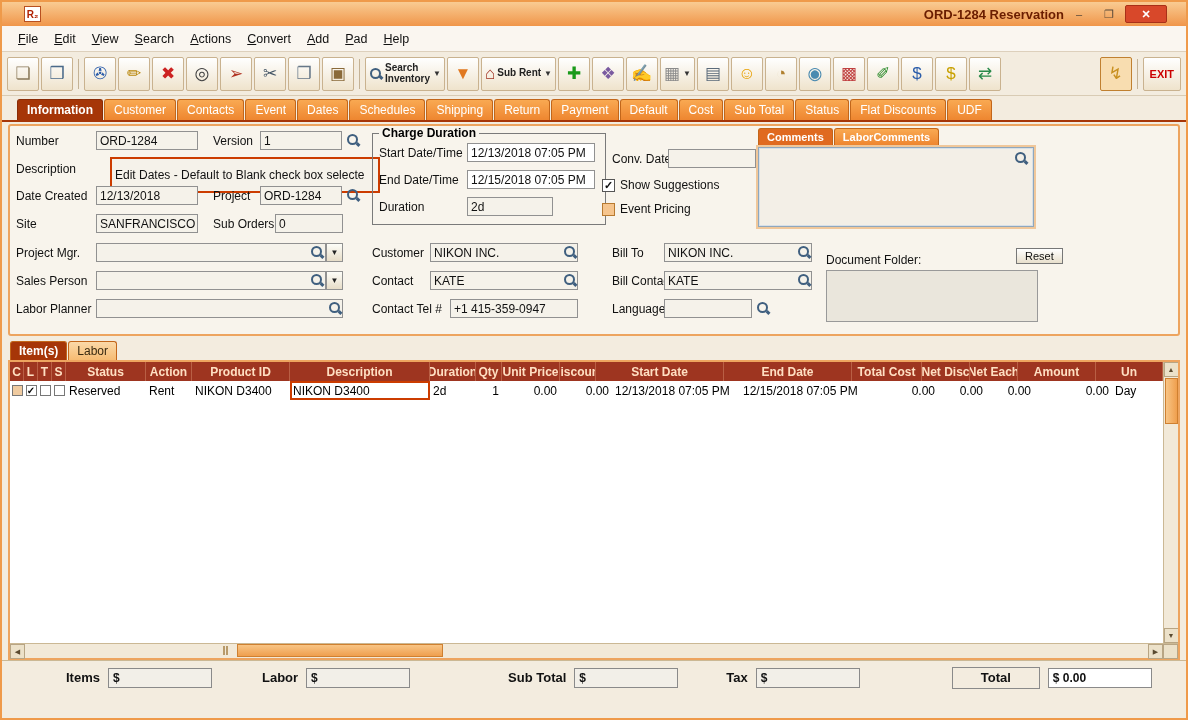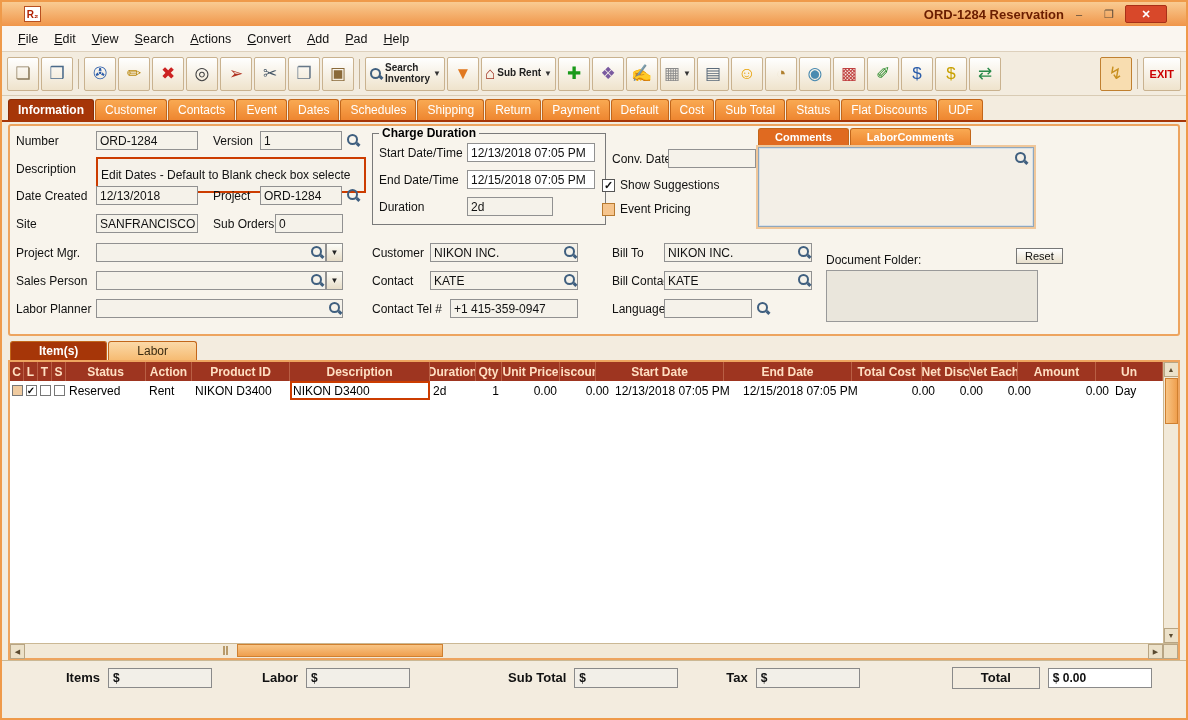--- a/index.html
+++ b/index.html
@@ -28,48 +28,48 @@
   .tbtn.exit { color:#cc0000; font-weight:bold; font-size:11px; padding:0 6px; }
   .tb-sep { width:1px; height:30px; background:#c4b295; margin:0 4px; }
   .tb-spacer { flex:1; }
 
   
   .mag { width:14px; height:14px; display:inline-block; position:relative; flex:none; }
   .mag::before { content:""; position:absolute; left:1px; top:1px; width:7px; height:7px; border:2px solid #3f5f7f; border-radius:50%; }
   .mag::after { content:""; position:absolute; left:9.5px; top:9.5px; width:4px; height:3px; background:#3f5f7f; transform:rotate(45deg); }
 
   
-  .tabrow { display:flex; align-items:flex-end; padding:3px 6px 0; background:#f3ecdf; border-bottom:2px solid #a63608; flex:none; height:26px; }
+  .tabrow { display:flex; align-items:flex-end; padding:3px 15px 0; background:#f3ecdf; border-bottom:2px solid #a63608; flex:none; height:26px; }
   .tab { font-size:12px; color:#fff; background:linear-gradient(#f9a952,#ee8630); border:1px solid #c2661a; border-bottom:none; border-radius:3px 3px 0 0; padding:3px 9px; margin-right:1px; white-space:nowrap; }
   .tab.selected { background:#a63608; font-weight:bold; border-color:#8a2c06; }
 
   
   .panel { margin:2px 6px; height:212px; position:relative; border:2px solid #eda45f; border-radius:3px; background:#f8f4ec; flex:none; }
   .lbl { position:absolute; font-size:12px; color:#111; white-space:nowrap; }
   .fld { position:absolute; height:19px; background:#f5f2ea; border:1px solid #919191; font-size:12px; color:#111; padding:0 3px; display:flex; align-items:center; white-space:nowrap; overflow:hidden; }
   .fld.white { background:#ffffff; }
   .fld.hl { border:2px solid #cc3c00; }
   .amag { position:absolute; }
   .ddbtn { position:absolute; width:17px; height:19px; border:1px solid #919191; background:linear-gradient(#fdfdf8,#e7ddc8); display:flex; align-items:center; justify-content:center; font-size:8px; color:#222; }
   .cd { position:absolute; left:362px; top:0; width:234px; height:99px; border:1px solid #7a7a7a; }
   .cd legend { font-size:12px; font-weight:bold; margin-left:6px; padding:0 3px; }
   .cbrow { position:absolute; display:flex; align-items:center; gap:5px; }
   .cbx { width:13px; height:13px; border:1px solid #555; background:#fff; font-size:11px; line-height:11px; text-align:center; font-weight:bold; color:#111; }
   .cbx.orange { background:#f6c58e; border-color:#b87a30; }
   .cblbl { font-size:12px; color:#111; }
   .ctabs { position:absolute; display:flex; align-items:flex-end; }
-  .ctab { font-size:11px; font-weight:bold; color:#fff; background:linear-gradient(#f9a952,#ee8630); border:1px solid #c2661a; border-bottom:none; border-radius:3px 3px 0 0; padding:2px 16px; margin-right:1px;text-align:right; }
+  .ctab { font-size:11px; font-weight:bold; color:#fff; background:linear-gradient(#f9a952,#ee8630); border:1px solid #c2661a; border-bottom:none; border-radius:3px 3px 0 0; padding:2px 8px; margin-right:1px;text-align:right; }
   .ctab.selected { background:#e06a20; }
   .cbox { position:absolute; background:#f3efe7; border:1px solid #8fa7bd; outline:2px solid #f0c79a; box-shadow:inset 0 0 0 1px #d7e0e8; }
   .btnr { position:absolute; border:1px solid #777; background:linear-gradient(#ffffff,#e8dfcc); font-size:11px; padding:1px 8px; color:#111; }
   .docbox { position:absolute; background:#eae6dc; border:1px solid #999; }
 
   
   .itabrow { display:flex; align-items:flex-end; padding:2px 0 0 8px; height:22px; flex:none; }
-  .itab { font-size:12px; color:#fff; background:linear-gradient(#f9a952,#ee8630); border:1px solid #c2661a; border-bottom:none; border-radius:3px 3px 0 0; padding:2px 28px; margin-right:1px; }
+  .itab { font-size:12px; color:#fff; background:linear-gradient(#f9a952,#ee8630); border:1px solid #c2661a; border-bottom:none; border-radius:3px 3px 0 0; padding:2px 8px; margin-right:1px; }
   .itab.selected { background:#a63608; font-weight:bold; }
   .itab.unsel { background:linear-gradient(#fbd9a8,#f6bb72); color:#3a2a10; }
 
   
   .tablewrap { margin:0 6px; border:2px solid #eda45f; background:#fff; height:300px; display:flex; flex-direction:column; flex:none; }
   .tmain { flex:1; display:flex; overflow:hidden; }
   .tgrid { flex:1; overflow:hidden; display:flex; flex-direction:column; }
   .thead { display:flex; background:#9e3520; height:19px; flex:none; }
   .th { color:#ffdfc2; font-size:12px; font-weight:bold; display:flex; align-items:center; justify-content:center; border-right:1px solid #b95f45; height:100%; overflow:hidden; white-space:nowrap; flex:none; }
   .tbody { flex:1; background:#fff; }
@@ -238,21 +238,21 @@
     </div>
 
   <div class="panel">
     <span class="lbl" style="left:6px;top:8px">Number</span>
     <div class="fld" style="left:86px;top:5px;width:102px">ORD-1284</div>
     <span class="lbl" style="left:203px;top:8px">Version</span>
     <div class="fld" style="left:250px;top:5px;width:82px">1</div>
     <span class="mag amag" style="left:336px;top:7px"></span>
 
     <span class="lbl" style="left:6px;top:36px">Description</span>
-    <div class="fld hl" style="left:86px;top:31px;width:270px;height:36px">Edit Dates - Default to Blank check box selecte</div>
+    <div class="fld hl" style="left:100px;top:31px;width:270px;height:36px">Edit Dates - Default to Blank check box selecte</div>
 
     <span class="lbl" style="left:6px;top:63px">Date Created</span>
     <div class="fld" style="left:86px;top:60px;width:102px">12/13/2018</div>
     <span class="lbl" style="left:203px;top:63px">Project</span>
     <div class="fld" style="left:250px;top:60px;width:82px">ORD-1284</div>
     <span class="mag amag" style="left:336px;top:62px"></span>
 
     <span class="lbl" style="left:6px;top:91px">Site</span>
     <div class="fld" style="left:86px;top:88px;width:102px">SANFRANCISCO</div>
     <span class="lbl" style="left:203px;top:91px">Sub Orders</span>

